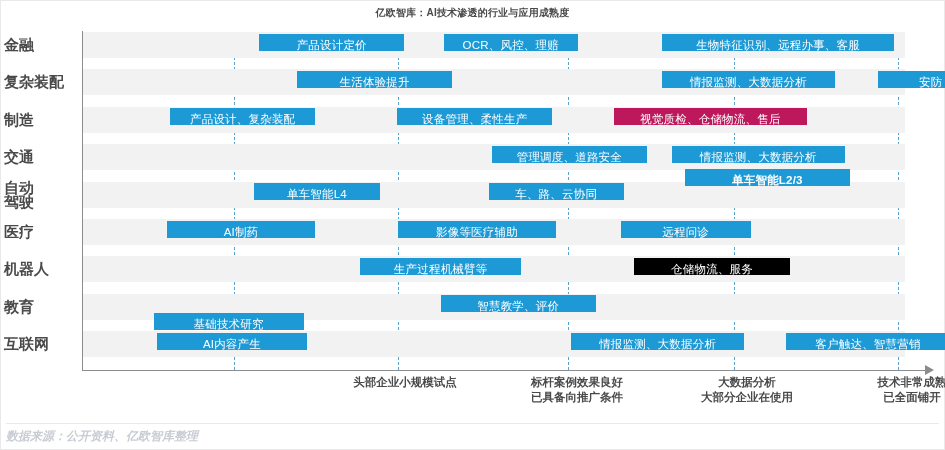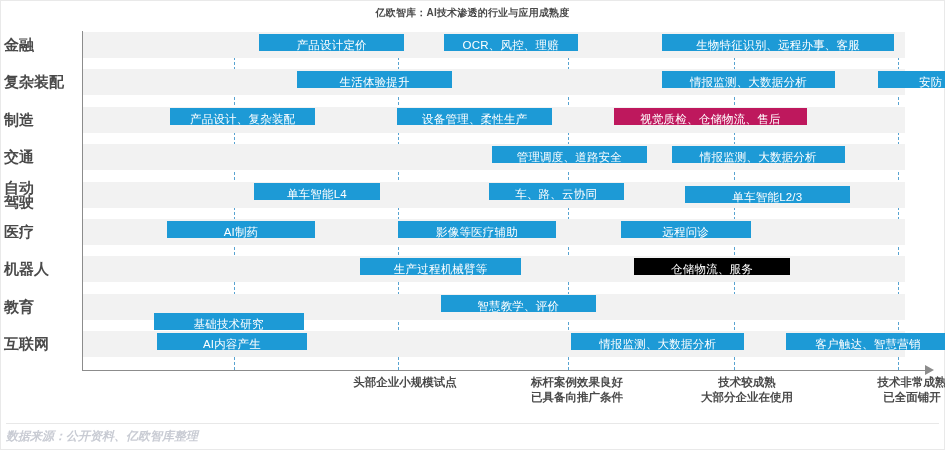--- a/index.html
+++ b/index.html
@@ -195,21 +195,21 @@
       <div class="bar" title="制造 — 视觉质检、仓储物流、售后" style="left: 531.9px; width: 193.05px; top: 76.3px; background: #be185d;">视觉质检、仓储物流、售后</div>
       <div class="row-band" style="top: 112.2px;"></div>
       <div class="bar" title="交通 — 管理调度、道路安全" style="left: 409.8px; width: 155.1px; top: 113.7px; background: rgb(29, 154, 214);">管理调度、道路安全</div>
       <div class="bar" title="交通 — 情报监测、大数据分析" style="left: 589.65px; width: 173.25px; top: 113.7px; background: rgb(29, 154, 214);">情报监测、大数据分析</div>
       <div class="row-band" style="top: 149.6px;"></div>
       <div class="bar" title="自动
 驾驶 — 单车智能L4" style="left: 172.2px; width: 125.4px; top: 151.1px; background: rgb(29, 154, 214);">单车智能L4</div>
       <div class="bar" title="自动
 驾驶 — 车、路、云协同" style="left: 406.5px; width: 135.3px; top: 151.1px; background: rgb(29, 154, 214);">车、路、云协同</div>
       <div class="bar" title="自动
-驾驶 — 单车智能L2/3" style="left: 602.85px; width: 165px; top: 154px; background: rgb(29, 154, 214);">单车智能L2/3</div>
+驾驶 — 单车智能L2/3" style="left: 602.85px; width: 165px; top: 137px; background: rgb(29, 154, 214); font-weight: bold;">单车智能L2/3</div>
       <div class="row-band" style="top: 187px;"></div>
       <div class="bar" title="医疗 — 影像等医疗辅助" style="left: 315.75px; width: 158.4px; top: 188.5px; background: rgb(29, 154, 214);">影像等医疗辅助</div>
       <div class="bar" title="医疗 — AI制药" style="left: 84.75px; width: 148.5px; top: 188.5px; background: rgb(29, 154, 214);">AI制药</div>
       <div class="bar" title="医疗 — 远程问诊" style="left: 538.5px; width: 130.35px; top: 188.5px; background: rgb(29, 154, 214);">远程问诊</div>
       <div class="row-band" style="top: 224.4px;"></div>
       <div class="bar" title="机器人 — 生产过程机械臂等" style="left: 277.8px; width: 161.7px; top: 225.9px; background: rgb(29, 154, 214);">生产过程机械臂等</div>
       <div class="bar" title="机器人 — 仓储物流、服务" style="left: 551.7px; width: 156.75px; top: 225.9px; background: #000000;">仓储物流、服务</div>
       <div class="row-band" style="top: 261.8px;"></div>
       <div class="bar" title="教育 — 基础技术研究" style="left: 71.55px; width: 150.15px; top: 281px; background: rgb(29, 154, 214);">基础技术研究</div>
       <div class="bar" title="教育 — 智慧教学、评价" style="left: 358.65px; width: 155.1px; top: 263.3px; background: rgb(29, 154, 214);">智慧教学、评价</div>
@@ -220,21 +220,21 @@
     </div>
 
   <div id="y-axis"></div>
   <div id="x-axis"></div>
   <div id="x-axis-arrow"></div>
 
   <div id="x-labels">
       <div class="x-label" style="left: 238px; width: 170px;">头部企业小规模试点</div>
       <div class="x-label" style="left: 410px; width: 170px;">标杆案例效果良好
 已具备向推广条件</div>
-      <div class="x-label" style="left: 580px; width: 170px;">技术较成熟
+      <div class="x-label" style="left: 580px; width: 170px;">大数据分析
 大部分企业在使用</div>
       <div class="x-label" style="left: 745px; width: 170px;">技术非常成熟
 已全面铺开</div>
     </div>
 
   <div id="footer-rule"></div>
   <div id="source-note">数据来源：公开资料、亿欧智库整理</div>
 
 </div>
 

